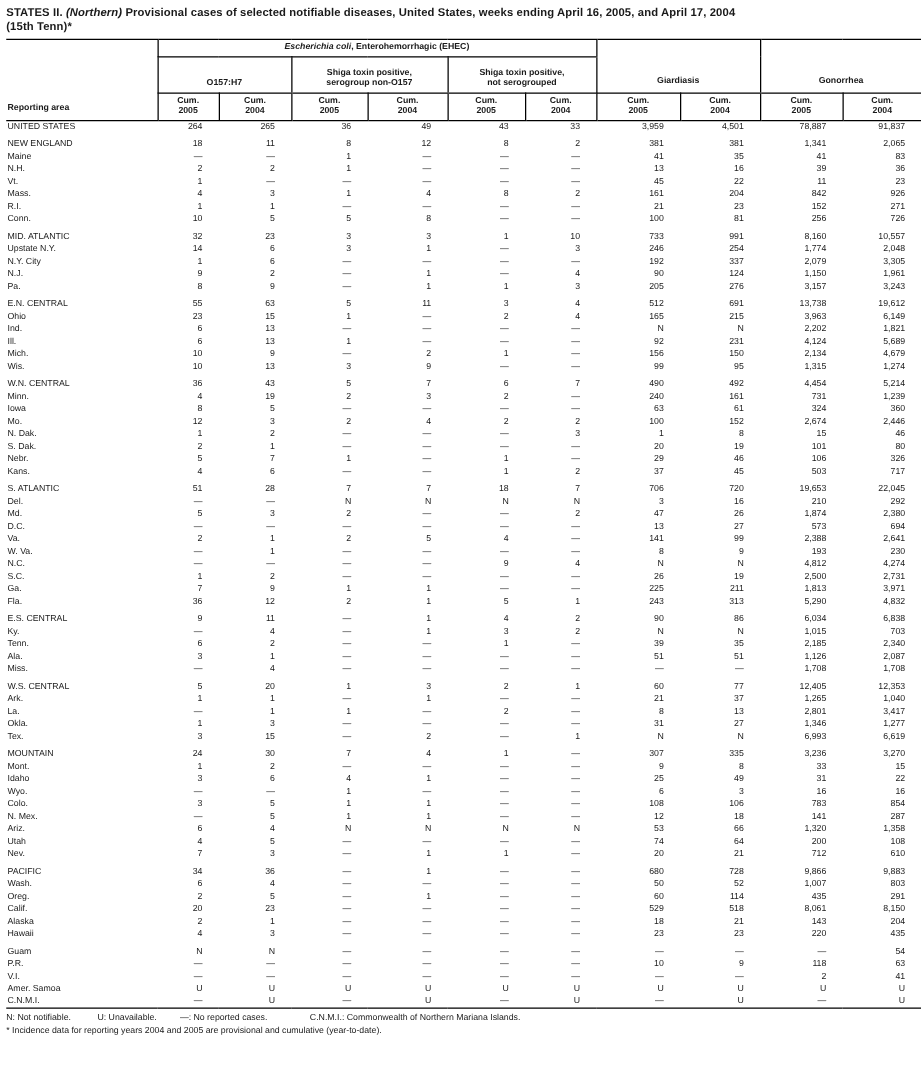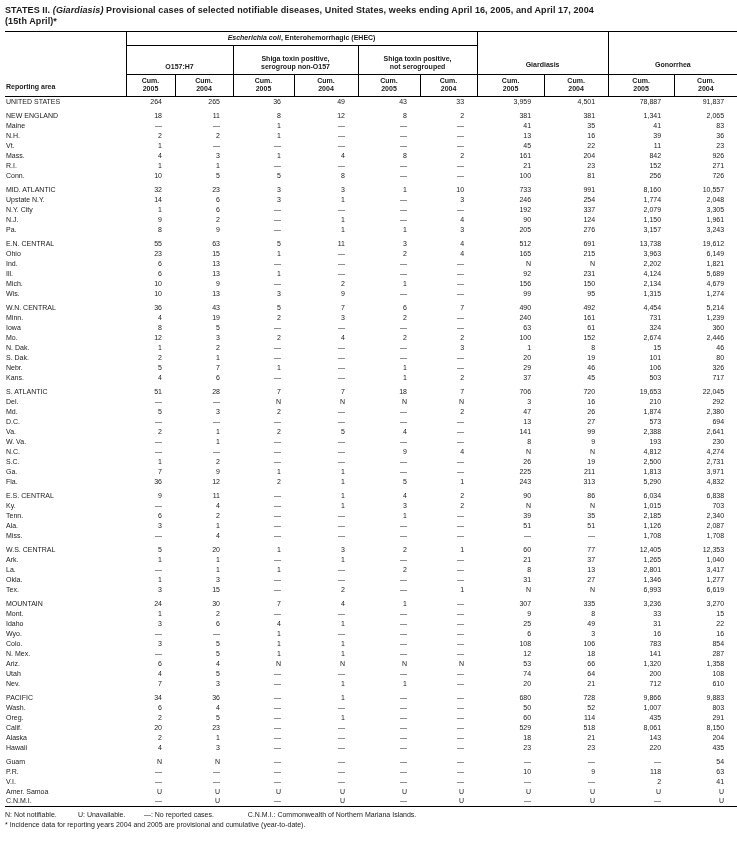--- a/index.html
+++ b/index.html
@@ -60,22 +60,22 @@
   .fn-line1 span:nth-child(2) { width: 64px; }
   .fn-line1 span:nth-child(3) { width: 102px; }
   .fn-line2 { margin-top: 1px; }
 </style>
 </head>
 <body>
 
 <div class="page">
 
   <div class="title">
-    <span>STATES II. </span><span class="it">(Giardiasis)</span><span> Provisional cases of selected notifiable diseases, United States, weeks ending April 16, 2005, and April 17, 2004</span><br>
-    <span>(15th April)*</span>
+    <span>STATES II. </span><span class="it">(Northern)</span><span> Provisional cases of selected notifiable diseases, United States, weeks ending April 16, 2005, and April 17, 2004</span><br>
+    <span>(15th Tenn)*</span>
   </div>
 
   <table class="main">
     <colgroup>
       <col style="width:121px">
         <col style="width:49px">
         <col style="width:58px">
       <col style="width:61px">
         <col style="width:64px">
         <col style="width:62px">

